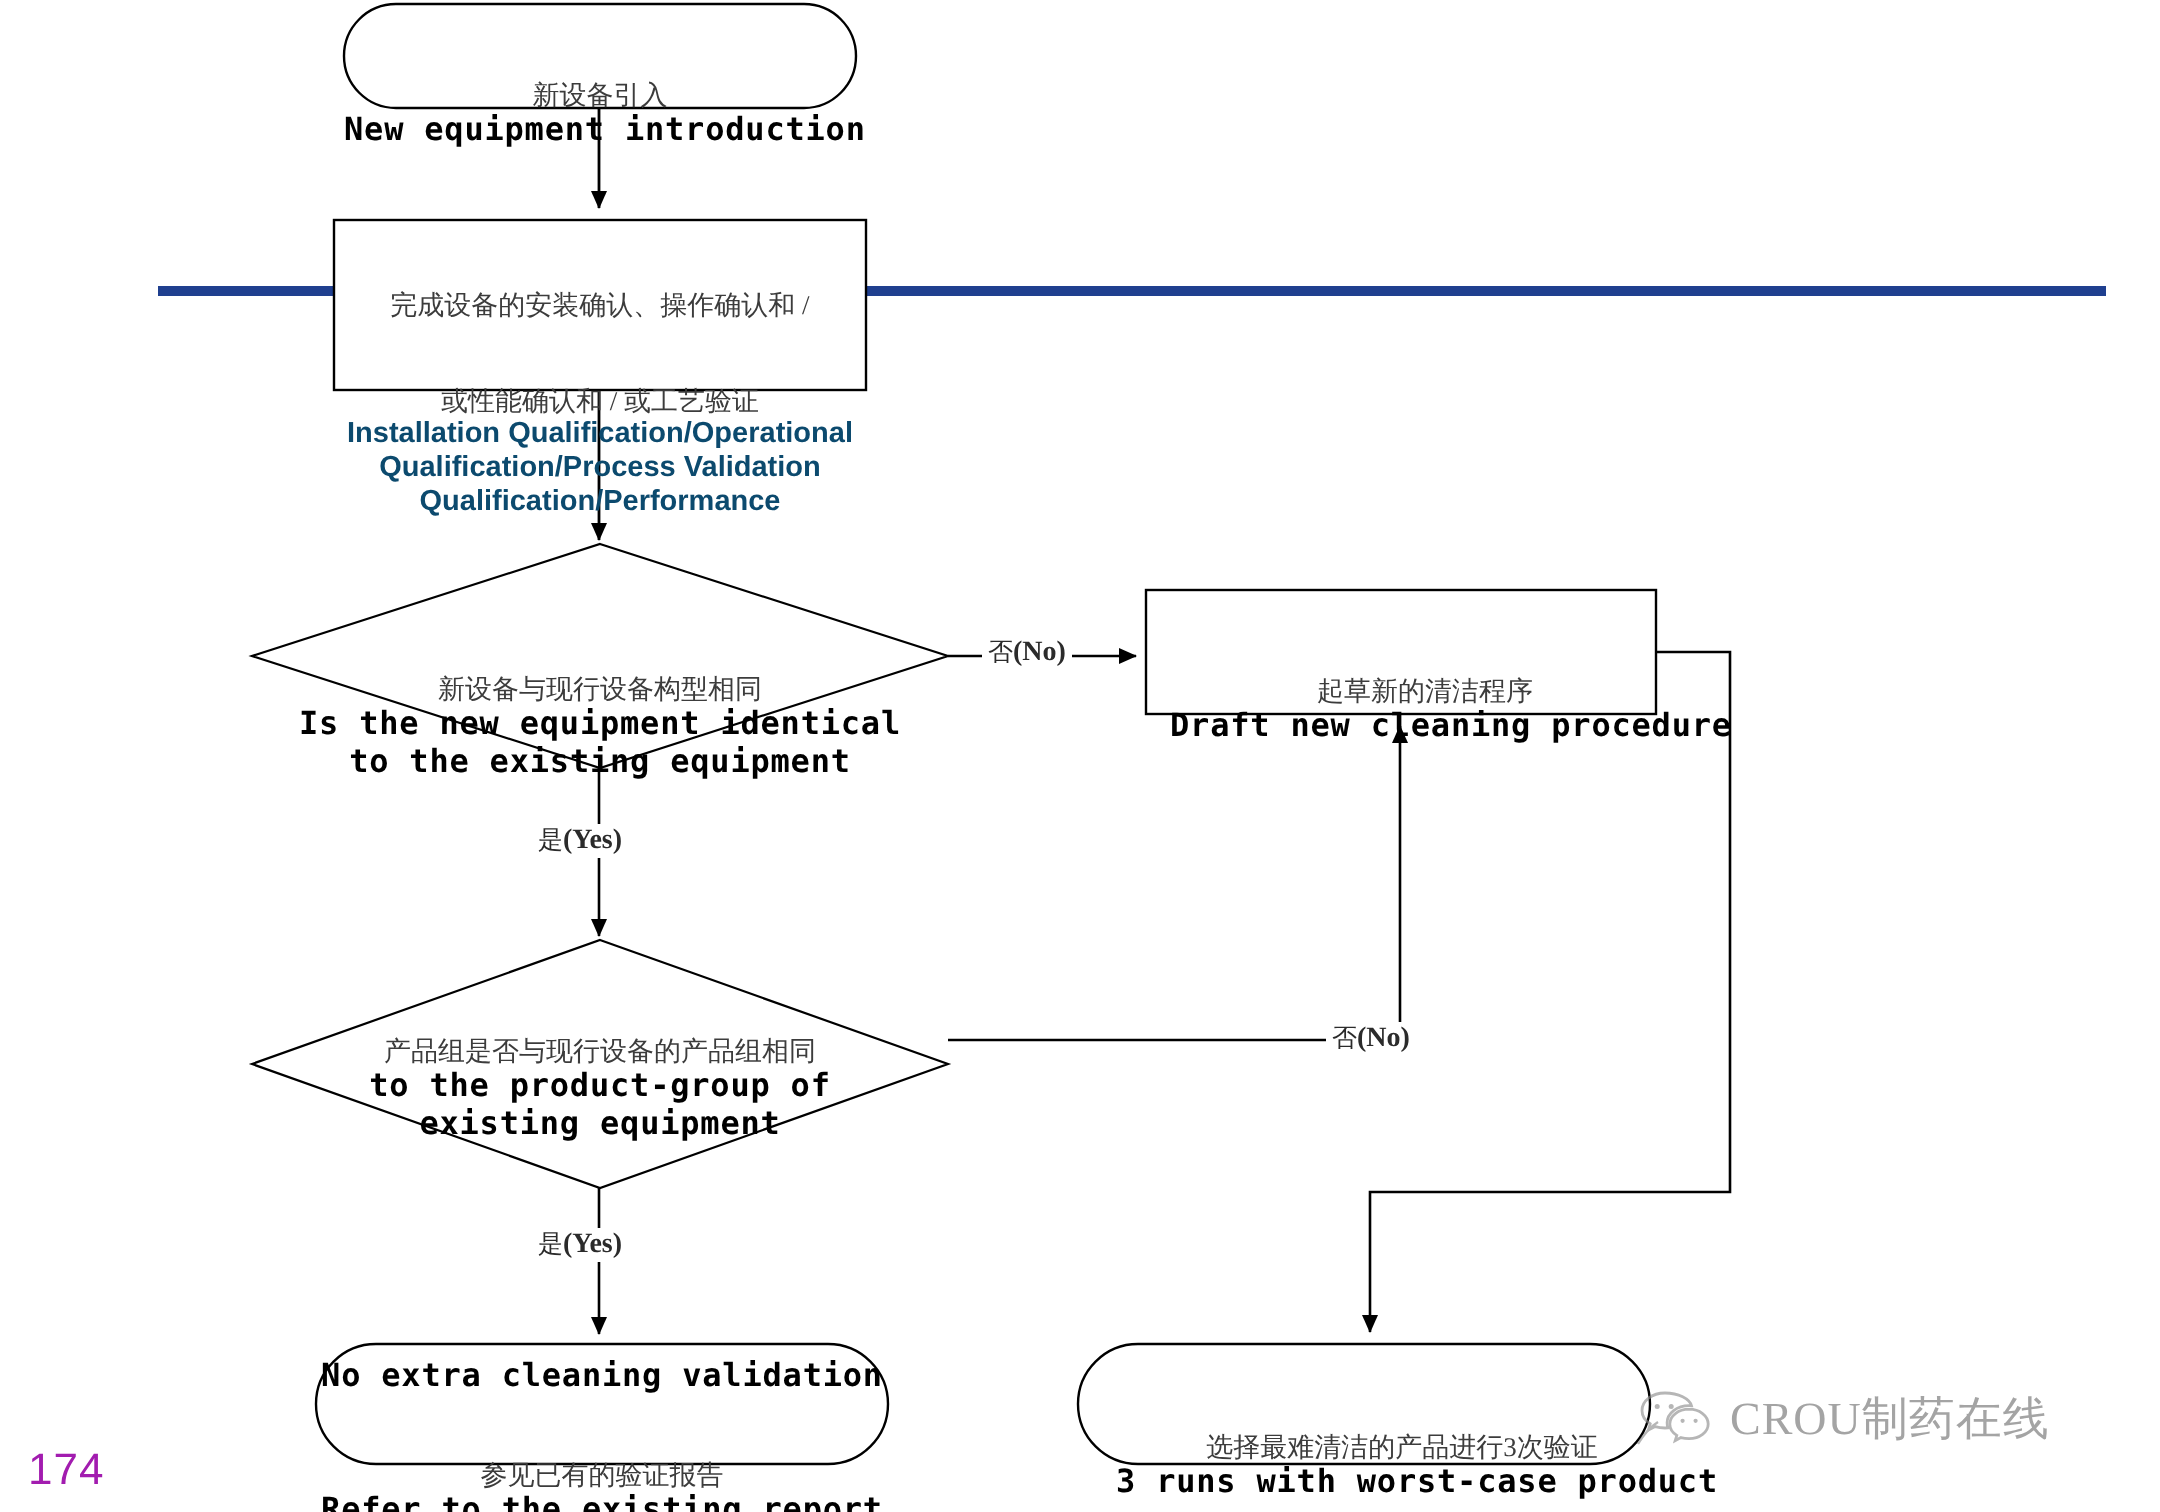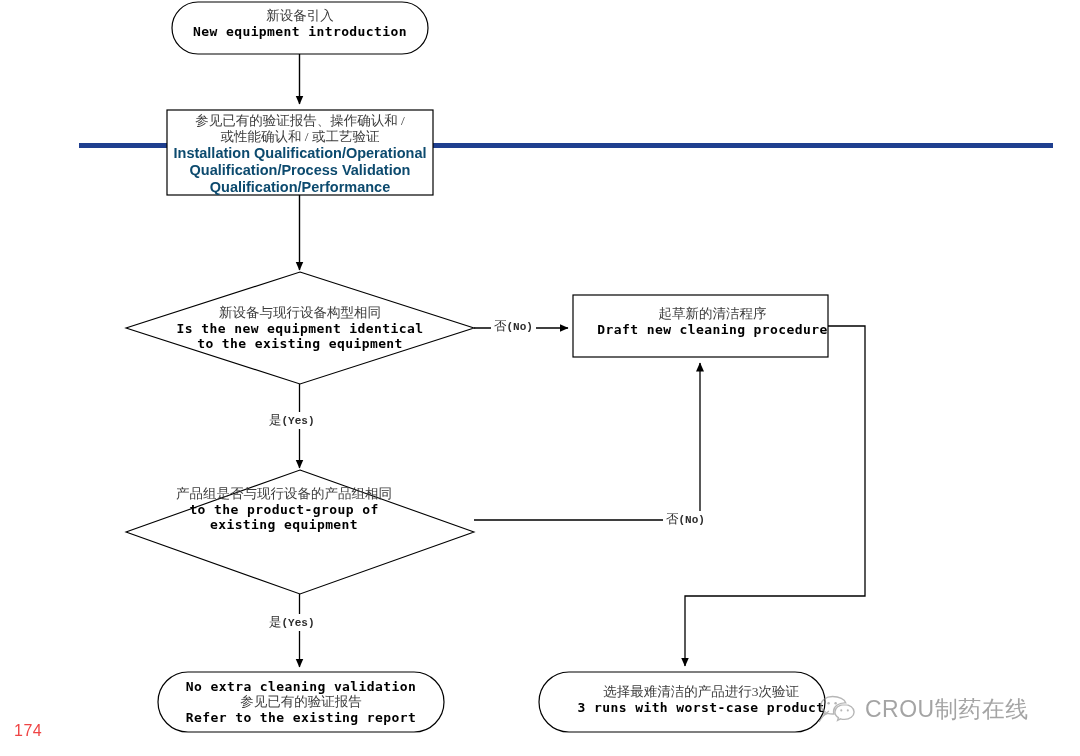--- a/index.html
+++ b/index.html
@@ -29,68 +29,69 @@
     position: absolute;
     text-align: center;
     line-height: 1.18;
     color: #000000;
     white-space: nowrap;
   }
   .cn {
     font-family: "Liberation Serif", "DejaVu Serif", serif;
     font-size: 13.5px;
     color: #3c3c3c;
+    margin-top: 32px;
   }
   .en-mono {
     font-family: "DejaVu Sans Mono", monospace;
-    font-size: 13px;
+    font-size: 16px;
     font-weight: bold;
     letter-spacing: 0.4px;
     color: #000000;
   }
   .en-sans {
     font-family: "Liberation Sans", sans-serif;
     font-size: 14.5px;
     font-weight: bold;
     color: #0c4a6e;
   }
   .edge-label {
     position: absolute;
     font-family: "Liberation Serif", "DejaVu Serif", serif;
     font-size: 12.5px;
     color: #2b2b2b;
     white-space: nowrap;
     background: #ffffff;
     padding: 0 3px;
   }
   .edge-label .mono {
-    font-family: Liberation Mono, monospace;
-    font-size: 11px;
+    font-family: Liberation Serif, serif;
+    font-size: 14px;
     font-weight: bold;
   }
   #page-number {
     position: absolute;
     left: 14px;
     top: 722px;
     font-family: "Liberation Sans", sans-serif;
-    font-size: 16px;
-    color: #ef4444;
+    font-size: 22px;
+    color: #a21caf;
     letter-spacing: 0.5px;
   }
   #watermark {
     position: absolute;
     left: 818px;
     top: 692px;
     display: flex;
     align-items: center;
     gap: 7px;
     opacity: 0.62;
   }
   #watermark .wm-text {
-    font-family: Liberation Sans, sans-serif;
+    font-family: Liberation Serif, serif;
     font-size: 23px;
     color: #6d6d6d;
     letter-spacing: 0.5px;
     white-space: nowrap;
   }
 </style>
 </head>
 <body>
 
 <div id="page">
@@ -132,39 +133,39 @@
 
     <rect x="539" y="672" width="286" height="60" rx="30" ry="30" fill="#ffffff" stroke="#000000" stroke-width="1.2"></rect>
   </svg>
 
   <div class="txt" style="left:172px; top:8px; width:256px;">
     <div class="cn">新设备引入</div>
     <div class="en-mono">New equipment introduction</div>
   </div>
 
   <div class="txt" style="left:167px; top:113px; width:266px;">
-    <div class="cn">参见已有的验证报告、操作确认和 /</div>
+    <div class="cn">完成设备的安装确认、操作确认和 /</div>
     <div class="cn">或性能确认和 / 或工艺验证</div>
     <div class="en-sans">Installation Qualification/Operational</div>
     <div class="en-sans">Qualification/Process Validation</div>
     <div class="en-sans">Qualification/Performance</div>
   </div>
 
   <div class="txt" style="left:120px; top:305px; width:360px;">
     <div class="cn">新设备与现行设备构型相同</div>
     <div class="en-mono">Is the new equipment identical</div>
     <div class="en-mono">to the existing equipment</div>
   </div>
 
   <div class="txt" style="left:585px; top:306px; width:255px;">
     <div class="cn">起草新的清洁程序</div>
     <div class="en-mono">Draft new cleaning procedure</div>
   </div>
 
-  <div class="txt" style="left:99px; top:486px; width:370px;">
+  <div class="txt" style="left:115px; top:486px; width:370px;">
     <div class="cn">产品组是否与现行设备的产品组相同</div>
     <div class="en-mono">to the product-group of</div>
     <div class="en-mono">existing equipment</div>
   </div>
 
   <div class="txt" style="left:158px; top:679px; width:286px;">
     <div class="en-mono">No extra cleaning validation</div>
     <div class="cn">参见已有的验证报告</div>
     <div class="en-mono">Refer to the existing report</div>
   </div>

